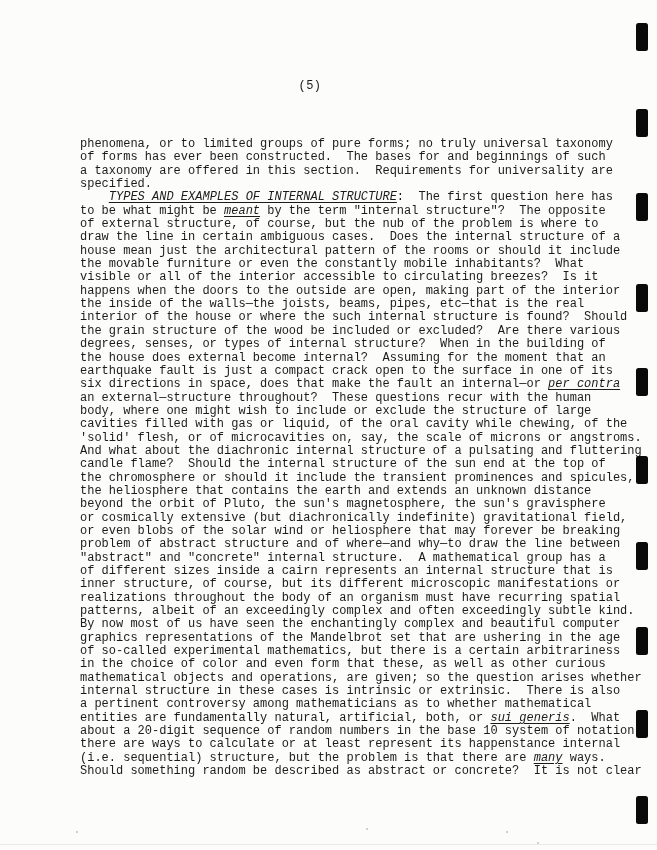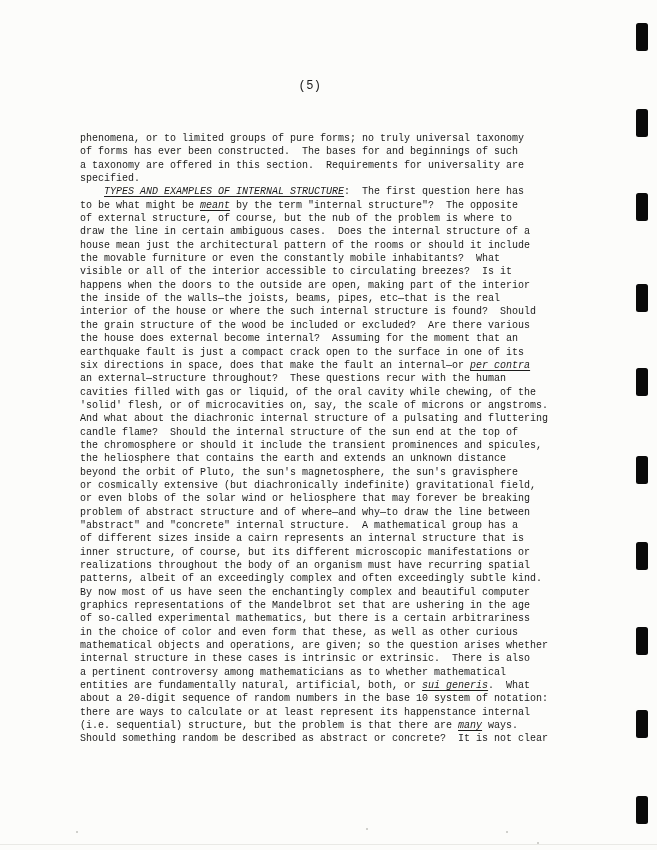--- a/index.html
+++ b/index.html
@@ -23,25 +23,25 @@
     top: 79px;
     left: 0;
     width: 620px;
     text-align: center;
     font-size: 12px;
     letter-spacing: 0.5px;
     color: var(--ink, #1b1b1b);
   }
   .doc-body {
     position: absolute;
-    top: 132px;
+    top: 138px;
     left: 80px;
     width: 560px;
     color: var(--ink, #1b1b1b);
-    font-size: 10px;
+    font-size: 12px;
     line-height: 13.35px;
   }
   .tline {
     white-space: pre;
     height: 13.35px;
   }
   .tline .u {
     text-decoration: underline;
     text-underline-offset: 2px;
     text-decoration-thickness: 1px;
@@ -92,24 +92,26 @@
       <div class="tline"><span>to be what might be </span><span class="u">meant</span><span> by the term "internal structure"?  The opposite</span></div>
       <div class="tline"><span>of external structure, of course, but the nub of the problem is where to</span></div>
       <div class="tline"><span>draw the line in certain ambiguous cases.  Does the internal structure of a</span></div>
       <div class="tline"><span>house mean just the architectural pattern of the rooms or should it include</span></div>
       <div class="tline"><span>the movable furniture or even the constantly mobile inhabitants?  What</span></div>
       <div class="tline"><span>visible or all of the interior accessible to circulating breezes?  Is it</span></div>
       <div class="tline"><span>happens when the doors to the outside are open, making part of the interior</span></div>
       <div class="tline"><span>the inside of the walls—the joists, beams, pipes, etc—that is the real</span></div>
       <div class="tline"><span>interior of the house or where the such internal structure is found?  Should</span></div>
       <div class="tline"><span>the grain structure of the wood be included or excluded?  Are there various</span></div>
+      <div class="tline"><span>degrees, senses, or types of internal structure?  When in the building of</span></div>
       <div class="tline"><span>the house does external become internal?  Assuming for the moment that an</span></div>
       <div class="tline"><span>earthquake fault is just a compact crack open to the surface in one of its</span></div>
       <div class="tline"><span>six directions in space, does that make the fault an internal—or </span><span class="u">per contra</span></div>
       <div class="tline"><span>an external—structure throughout?  These questions recur with the human</span></div>
+      <div class="tline"><span>body, where one might wish to include or exclude the structure of large</span></div>
       <div class="tline"><span>cavities filled with gas or liquid, of the oral cavity while chewing, of the</span></div>
       <div class="tline"><span>'solid' flesh, or of microcavities on, say, the scale of microns or angstroms.</span></div>
       <div class="tline"><span>And what about the diachronic internal structure of a pulsating and fluttering</span></div>
       <div class="tline"><span>candle flame?  Should the internal structure of the sun end at the top of</span></div>
       <div class="tline"><span>the chromosphere or should it include the transient prominences and spicules,</span></div>
       <div class="tline"><span>the heliosphere that contains the earth and extends an unknown distance</span></div>
       <div class="tline"><span>beyond the orbit of Pluto, the sun's magnetosphere, the sun's gravisphere</span></div>
       <div class="tline"><span>or cosmically extensive (but diachronically indefinite) gravitational field,</span></div>
       <div class="tline"><span>or even blobs of the solar wind or heliosphere that may forever be breaking</span></div>
       <div class="tline"><span>problem of abstract structure and of where—and why—to draw the line between</span></div>

